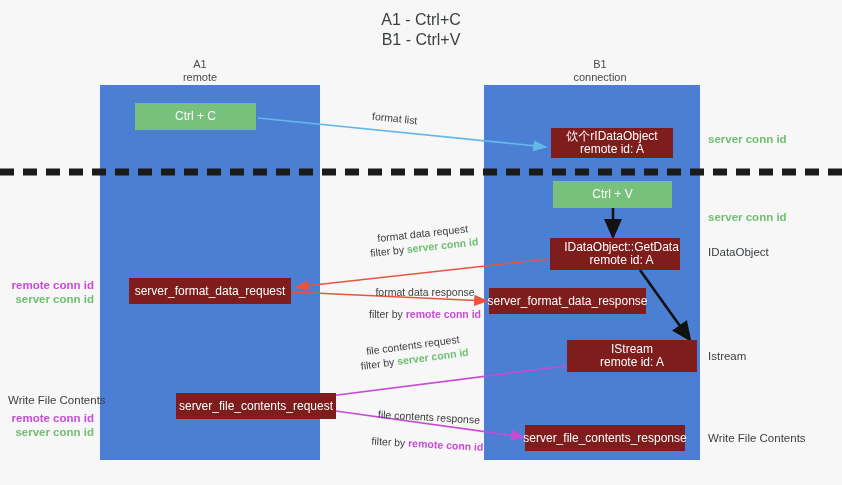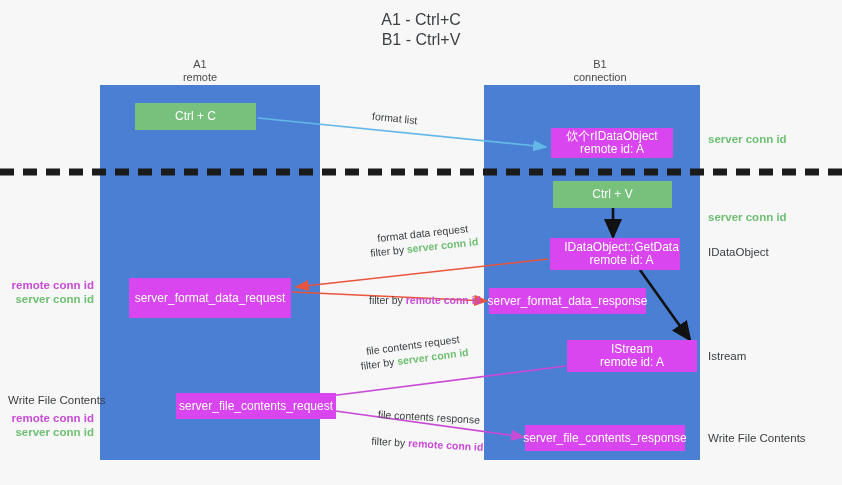--- a/index.html
+++ b/index.html
@@ -52,21 +52,21 @@
     align-items: center;
     justify-content: center;
     color: #ffffff;
     font-size: 12px;
     line-height: 13px;
     text-align: center;
     box-sizing: border-box;
     padding: 2px 4px;
   }
   .box-green { background: #77c17c; }
-  .box-orange { background: #d946ef; }
+  .box-orange { background: #7f1d1d; }
 
   
   .side-label {
     font-size: 11.5px;
     line-height: 14px;
     color: #3c4043;
   }
   .green-txt { color: #6fbf73; font-weight: bold; }
   .magenta-txt { color: #c84bd6; font-weight: bold; }
   .legend {
@@ -151,21 +151,21 @@
 <div class="abs box box-orange" style="left:550px; top:238px; width:130px; height:32px;padding-left:17px;">
   <span>IDataObject::GetData</span>
   <span>remote id: A</span>
 </div>
 
 <div class="abs box box-orange" style="left:567px; top:340px; width:130px; height:32px;">
   <span>IStream</span>
   <span>remote id: A</span>
 </div>
 
-<div class="abs box box-orange" style="left:129px; top:278px; width:162px; height:40px;">
+<div class="abs box box-orange" style="left:129px; top:278px; width:162px; height:26px;">
   <span>server_format_data_request</span>
 </div>
 
 <div class="abs box box-orange" style="left:489px; top:288px; width:157px; height:26px;">
   <span>server_format_data_response</span>
 </div>
 
 <div class="abs box box-orange" style="left:129px; top:393px; width:160px; height:26px;margin-left:47px;">
   <span>server_file_contents_request</span>
 </div>
@@ -201,20 +201,21 @@
 </div>
 
 <div class="abs edge-label rot-up" style="left:368px; top:232px; transform: rotate(-6.2deg); transform-origin: left top; text-align:center;">
   <div>format data request</div>
   <div>
     <span>filter by </span><b class="green-txt">server conn id</b>
   </div>
 </div>
 
 <div class="abs edge-label" style="left:340px; top:285px; text-align:center; width:170px;">
+  <div>format data response</div>
   <div style="margin-top:8px;">
     <span>filter by </span><b class="magenta-txt">remote conn id</b>
   </div>
 </div>
 
 <div class="abs edge-label rot-up" style="left:358px; top:345px; transform: rotate(-7.5deg); transform-origin: left top; text-align:center;">
   <div>file contents request</div>
   <div>
     <span>filter by </span><b class="green-txt">server conn id</b>
   </div>

